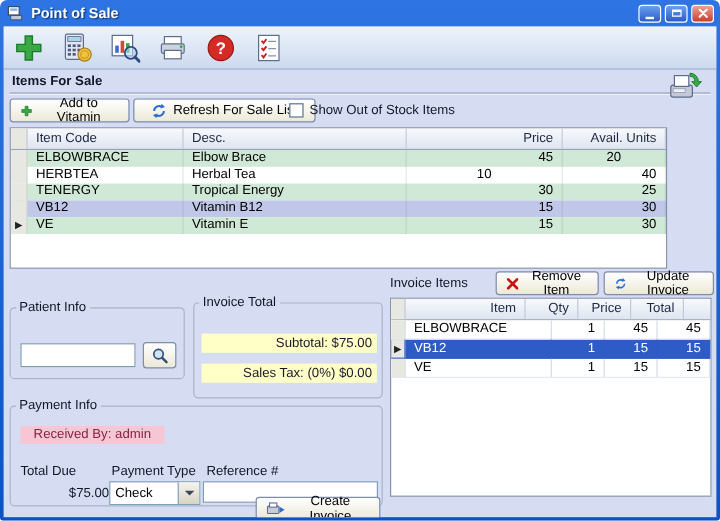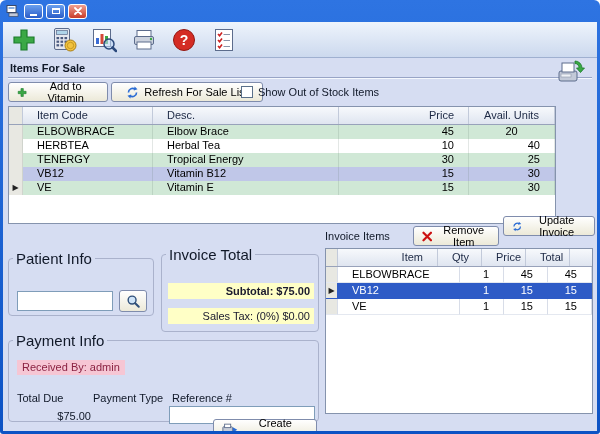--- a/index.html
+++ b/index.html
@@ -24,60 +24,61 @@
   .section-title{font-weight:bold;color:#101828;}
   .section-rule{border-top:1px solid #98a4c6;box-shadow:0 1px 0 #f4f7fd;}
   .btn{display:flex;align-items:center;gap:5px;justify-content:center;box-sizing:border-box;
     height:20px;padding:0 8px;background:linear-gradient(#ffffff,#ece9d8);
     border:1px solid #7f8cac;border-radius:3px;font-family:"Liberation Sans",sans-serif;font-size:11px;color:#000;}
   .checkbox{width:12px;height:12px;background:#fff;border:1px solid #5a708a;box-sizing:border-box;}
   .lbl{line-height:13px;color:#101828;white-space:nowrap;}
   
   .dg{position:absolute;border:1px solid #8593ad;background:#fff;overflow:hidden;box-sizing:border-box;}
   .dg-head{display:flex;height:17px;background:linear-gradient(#f7f9fc,#dfe5f0);border-bottom:1px solid #98a2ba;}
-  .dg-cell{box-sizing:border-box;padding:0 14px;overflow:hidden;white-space:nowrap;flex:none;}
+  .dg-cell{box-sizing:border-box;padding:0 7px;overflow:hidden;white-space:nowrap;flex:none;}
   .dg-head .dg-cell{line-height:16px;border-right:1px solid #c2cada;color:#1c2844;}
   .dg-gutter{background:#e8e8e2;border-right:1px solid #b8b8b0;padding:0;text-align:center;font-size:8px;color:#222;}
   .dg-row{display:flex;}
   .items-grid .dg-row{height:14px;line-height:13px;font-size:11px;}
   .items-grid .dg-row .dg-cell{border-right:1px solid rgba(100,120,110,0.18);}
   .items-grid .dg-body .dg-row:nth-child(odd){background:#d0e8d6;}
   .items-grid .dg-row.hl{background:#c0c7e8;}
   .items-grid .dg-row.sel{background:#97a0d4;}
   .inv-grid .dg-row{height:16px;line-height:15px;background:#fff;}
   .inv-grid .dg-row .dg-cell{border-right:1px solid #d8dde8;border-bottom:1px solid #e4e8f0;}
   .inv-grid .dg-row.sel{background:#2e5bc6;color:#fff;}
   .inv-grid .dg-row.sel .dg-cell{border-right-color:#2e5bc6;border-bottom-color:#2e5bc6;}
   
   .group{position:absolute;margin:0;padding:0;border:1px solid #aab2cc;border-radius:4px;box-sizing:border-box;}
-  .group legend{font-size:15px;padding:0 3px;margin-left:4px;color:#101828;}
+  .group legend{font-size:11px;padding:0 3px;margin-left:4px;color:#101828;}
   .txt{position:absolute;box-sizing:border-box;border:1px solid #7f9db9;background:#fff;
     font-family:"Liberation Sans",sans-serif;font-size:11px;padding:2px 3px;}
   .total-line{position:absolute;left:6px;width:146px;height:16px;line-height:16px;background:#ffffc6;
     text-align:right;padding-right:4px;box-sizing:border-box;color:#1a1a2e;}
-  .received-by{position:absolute;background:#f6c6d4;color:#8a2242;padding:1px 5px;line-height:13px;}
+  .received-by{position:absolute;background:#f6c6d4;color:#8a2242;padding:1px 11px;line-height:13px;}
   .combo{position:absolute;box-sizing:border-box;border:1px solid #7f9db9;background:#fff;display:flex;height:20px;}
   .combo-text{flex:1;line-height:18px;padding-left:4px;overflow:hidden;}
   .combo-btn{width:17px;background:linear-gradient(#f4f3ee,#d8d4c4);border-left:1px solid #7f9db9;
     display:flex;align-items:center;justify-content:center;}
   .combo-arrow{width:0;height:0;border-left:4px solid transparent;border-right:4px solid transparent;border-top:4px solid #3c465c;}
   .total-due-value{text-align:right;}
 </style>
 </head>
 <body>
 
 <div class="window">
   <div class="titlebar">
     <span style="display:flex;">
       <svg width="15" height="14" viewBox="0 0 15 14">
         <rect x="1" y="1.5" width="9" height="7" fill="#fff" stroke="#3a4a6a"></rect>
         <rect x="2.5" y="3" width="6" height="2" fill="#8ab0e0"></rect>
         <rect x="3" y="9" width="9" height="3.5" fill="#c2c9d8" stroke="#3a4a6a" stroke-width="0.7"></rect>
       </svg>
     </span>
+    <span class="title-text">Point of Sale</span>
     <span class="tb-btn minmax">
         <span class="glyph-min"></span>
       </span>
     <span class="tb-btn minmax">
         <span class="glyph-max"></span>
       </span>
     <span class="tb-btn close">
       <svg width="8" height="8" viewBox="0 0 8 8">
           <path d="M1 1L7 7M7 1L1 7" stroke="#fff" stroke-width="1.8" stroke-linecap="round"></path>
         </svg>
@@ -177,35 +178,35 @@
       </button>
       <span class="checkbox abs" style="left:238px;top:28px;"></span>
       <span class="abs lbl" style="left:255px;top:28px;">Show Out of Stock Items</span>
 
       <div class="dg items-grid abs" style="left:5px;top:48px;width:548px;height:118px;">
         <div class="dg-head" id="items-head">
             <div class="dg-cell dg-gutter" style="width: 14px;"></div>
             <div class="dg-cell" style="width: 130px; text-align: left;">Item Code</div>
             <div class="dg-cell" style="width: 186px; text-align: left;">Desc.</div>
             <div class="dg-cell" style="width: 130px; text-align: right;">Price</div>
-            <div class="dg-cell" style="width: 86px; text-align: center;">Avail. Units</div>
+            <div class="dg-cell" style="width: 86px; text-align: right;">Avail. Units</div>
           </div>
         <div class="dg-body" id="items-body">
             <div class="dg-row">
               <div class="dg-cell dg-gutter" style="width: 14px;"></div>
               <div class="dg-cell" style="width: 130px; text-align: left;">ELBOWBRACE</div>
               <div class="dg-cell" style="width: 186px; text-align: left;">Elbow Brace</div>
               <div class="dg-cell" style="width: 130px; text-align: right;">45</div>
               <div class="dg-cell" style="width: 86px; text-align: center;">20</div>
             </div>
             <div class="dg-row">
               <div class="dg-cell dg-gutter" style="width: 14px;"></div>
               <div class="dg-cell" style="width: 130px; text-align: left;">HERBTEA</div>
               <div class="dg-cell" style="width: 186px; text-align: left;">Herbal Tea</div>
-              <div class="dg-cell" style="width: 130px; text-align: right;">10</div>
+              <div class="dg-cell" style="width: 130px; text-align: center;">10</div>
               <div class="dg-cell" style="width: 86px; text-align: right;">40</div>
             </div>
             <div class="dg-row">
               <div class="dg-cell dg-gutter" style="width: 14px;"></div>
               <div class="dg-cell" style="width: 130px; text-align: left;">TENERGY</div>
               <div class="dg-cell" style="width: 186px; text-align: left;">Tropical Energy</div>
               <div class="dg-cell" style="width: 130px; text-align: right;">30</div>
               <div class="dg-cell" style="width: 86px; text-align: right;">25</div>
             </div>
             <div class="dg-row hl">
@@ -225,21 +226,21 @@
           </div>
       </div>
 
       <div class="abs lbl" style="left:322px;top:172px;">Invoice Items</div>
       <button class="btn abs" style="left:410px;top:168px;width:86px;">
         <svg width="13" height="13" viewBox="0 0 14 14">
             <path d="M2 2L12 12M12 2L2 12" stroke="#cc1111" stroke-width="3" stroke-linecap="round"></path>
           </svg>
         <span>Remove Item</span>
       </button>
-      <button class="btn abs" style="left:500px;top:158px;width:92px;">
+      <button class="btn abs" style="left:500px;top:168px;width:92px;">
         <svg width="13" height="13" viewBox="0 0 16 16">
           <path d="M3 8a5 5 0 0 1 8-4" stroke="#2b6cd4" stroke-width="2" fill="none"></path>
           <path d="M10.6 0.6l3.6 3.4-4.6 1.4z" fill="#2b6cd4"></path>
           <path d="M13 8a5 5 0 0 1-8 4" stroke="#2b6cd4" stroke-width="2" fill="none"></path>
           <path d="M5.4 15.4l-3.6-3.4 4.6-1.4z" fill="#2b6cd4"></path>
         </svg>
         <span>Update Invoice</span>
       </button>
       <div class="dg inv-grid abs" style="left:322px;top:190px;width:268px;height:166px;">
         <div class="dg-head" id="inv-head">
@@ -280,31 +281,37 @@
         <button class="btn" style="position:absolute;left:110px;top:23px;width:28px;height:22px;padding:0;">
           <svg width="15" height="15" viewBox="0 0 16 16">
             <circle cx="6.5" cy="6.5" r="4.2" fill="#cfe4f8" stroke="#30507a" stroke-width="1.5"></circle>
             <line x1="9.8" y1="9.8" x2="13.6" y2="13.6" stroke="#30507a" stroke-width="2.2" stroke-linecap="round"></line>
           </svg>
         </button>
       </fieldset>
 
       <fieldset class="group" style="left:158px;top:188px;width:158px;height:86px;">
         <legend>Invoice Total</legend>
-        <div class="total-line" style="top:20px;font-weight:bold;">Subtotal: $75.00</div>
+        <div class="total-line" style="top:20px;">Subtotal: $75.00</div>
         <div class="total-line" style="top:45px;">Sales Tax: (0%) $0.00</div>
       </fieldset>
 
       <fieldset class="group" style="left:5px;top:274px;width:311px;height:90px;">
         <legend>Payment Info</legend>
         <div class="received-by" style="left:8px;top:11px;">Received By: admin</div>
         <div class="abs lbl" style="left:8px;top:43px;">Total Due</div>
         <div class="abs lbl" style="left:84px;top:43px;">Payment Type</div>
         <div class="abs lbl" style="left:163px;top:43px;">Reference #</div>
         <div class="abs lbl total-due-value" style="left:4px;top:61px;width:78px;">$75.00</div>
+        <div class="combo" style="left:82px;top:57px;width:76px;">
+          <span class="combo-text">Check</span>
+          <span class="combo-btn">
+              <span class="combo-arrow"></span>
+            </span>
+        </div>
         <input class="txt" style="left: 160px; top: 57px; width: 146px; height: 18px;" value="">
         <button class="btn" style="position:absolute;left:204px;top:70px;width:104px;height:19px;z-index:2;">
           <svg width="17" height="13" viewBox="0 0 18 14">
             <rect x="1" y="5" width="11" height="7" rx="1" fill="#c8cdd8" stroke="#5a6a8a"></rect>
             <rect x="3" y="2" width="7" height="4" fill="#fff" stroke="#5a6a8a"></rect>
             <path d="M12.5 5.5l5 3-5 3z" fill="#2b6cd4"></path>
           </svg>
           <span>Create Invoice</span>
         </button>
       </fieldset>

